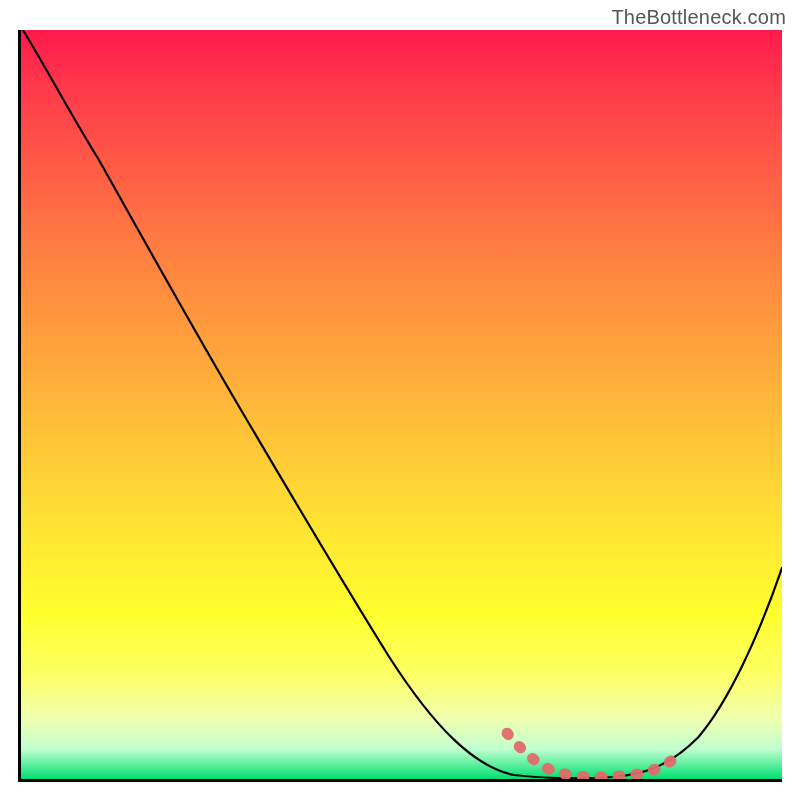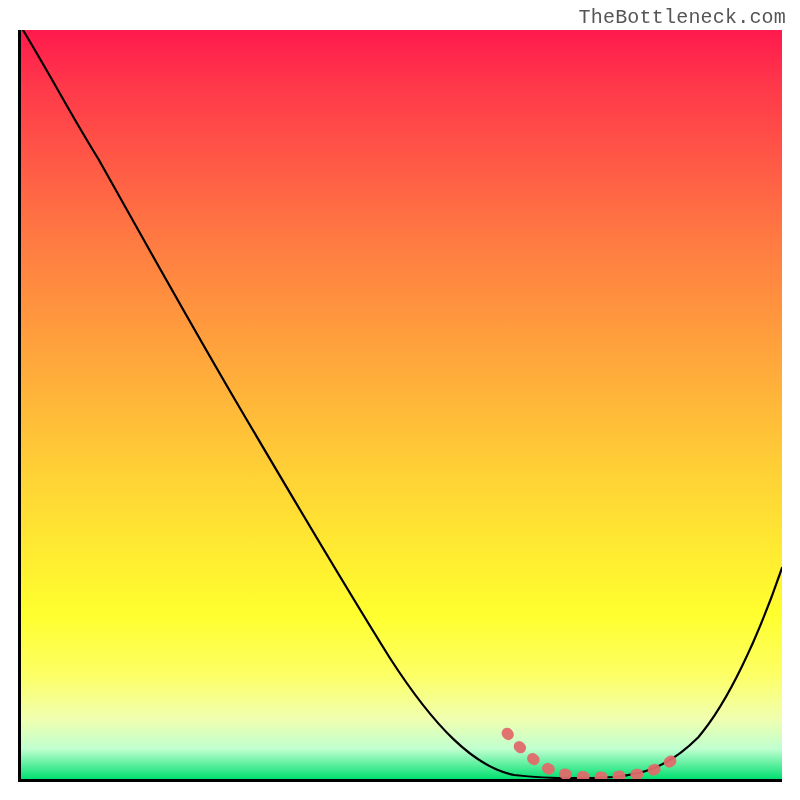--- a/index.html
+++ b/index.html
@@ -45,21 +45,21 @@
     left: 0;
     top: 0;
     width: 100%;
     height: 100%;
     pointer-events: none;
   }
   .watermark {
     position: absolute;
     top: 6px;
     right: 14px;
-    font-family: Liberation Mono, monospace;
+    font-family: Liberation Sans, sans-serif;
     font-size: 20px;
     color: #565656;
     letter-spacing: 0.2px;
   }
 </style>
 </head>
 <body>
 
 <div class="chart-container">
   <div class="watermark">TheBottleneck.com</div>

